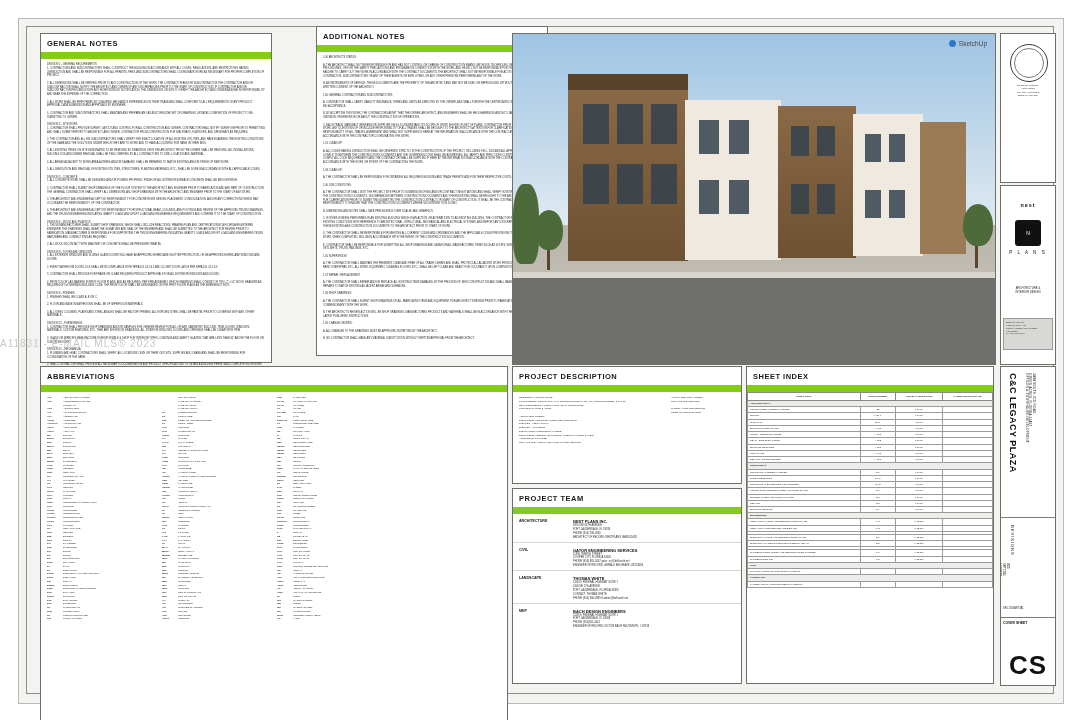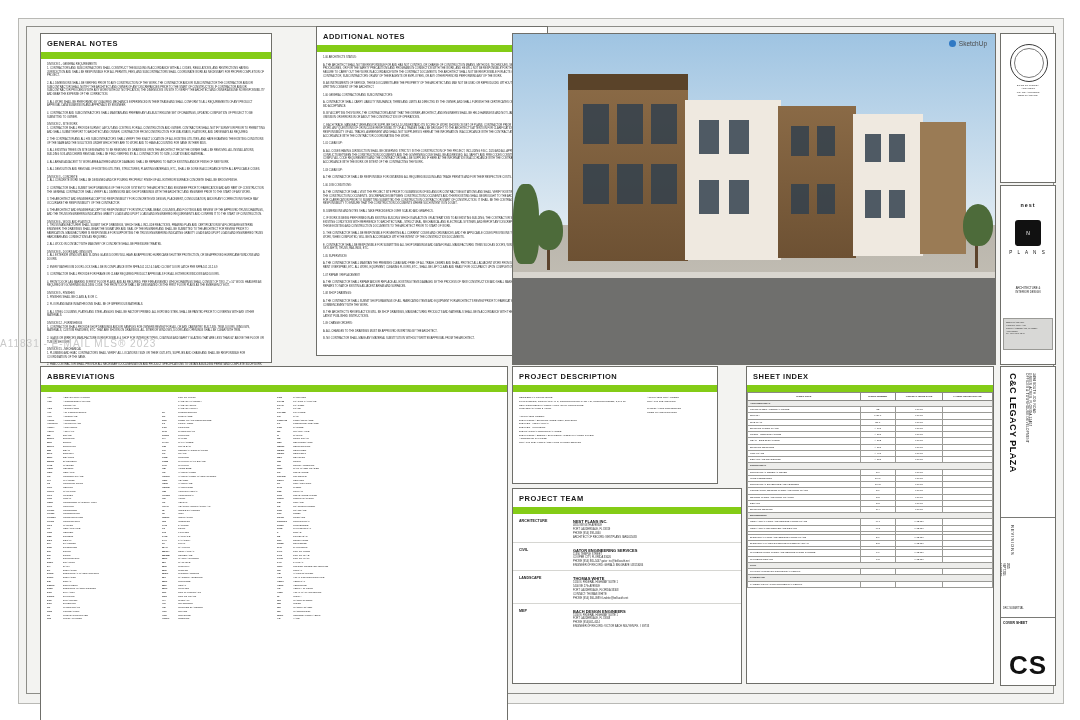--- a/index.html
+++ b/index.html
@@ -44,21 +44,21 @@
 
   #logo{position:absolute;left:1000px;top:185px;width:54px;height:178px;background:#ffffff;border:1px solid #6f6f6a;}
   .logo-mark{position:absolute;left:14px;top:34px;width:26px;height:26px;background:#111;border-radius:3px;color:#fff;font-size:5px;display:flex;align-items:center;justify-content:center;}
   .logo-nest{position:absolute;left:0;top:16px;width:54px;text-align:center;font-size:5.4px;letter-spacing:1px;font-weight:bold;color:#111;}
   .logo-plans{position:absolute;left:0;top:64px;width:54px;text-align:center;font-size:4.6px;letter-spacing:2px;color:#111;}
   .logo-sub{position:absolute;left:2px;top:100px;width:50px;text-align:center;font-size:2.8px;line-height:1.5;color:#222;}
   .logo-bar{position:absolute;left:2px;top:132px;width:50px;height:32px;background:#d8d8d6;border:1px solid #9a9a96;font-size:2.2px;color:#333;padding:2px;box-sizing:border-box;line-height:1.3;}
 
   
   #abbrev{left:40px;top:366px;width:468px;height:378px;}
-  #proj-desc{left:512px;top:366px;width:206px;height:118px;}
+  #proj-desc{left:512px;top:366px;width:230px;height:118px;}
   #proj-team{left:512px;top:488px;width:230px;height:196px;}
   #sheet-index{left:746px;top:366px;width:248px;height:318px;}
 
   .abbr-grid{display:grid;grid-template-columns:repeat(4,1fr);gap:0 6px;padding:4px 6px;}
   .abbr-col{display:flex;flex-direction:column;}
   .abbr-row{display:flex;font-size:2.5px;line-height:1.5;color:#272727;}
   .abbr-k{width:16px;font-weight:bold;flex:none;}
   .abbr-v{flex:1;}
 
   .pd-text{font-size:2.5px;line-height:1.5;padding:4px 6px;color:#272727;white-space:pre-wrap;}

